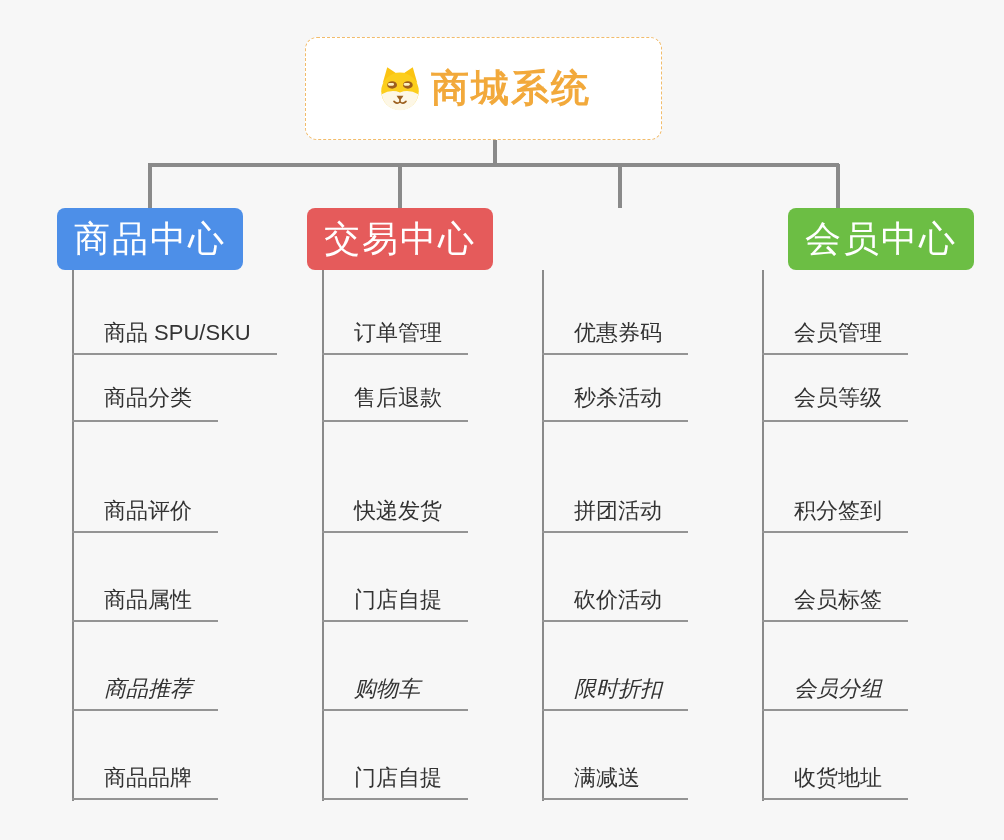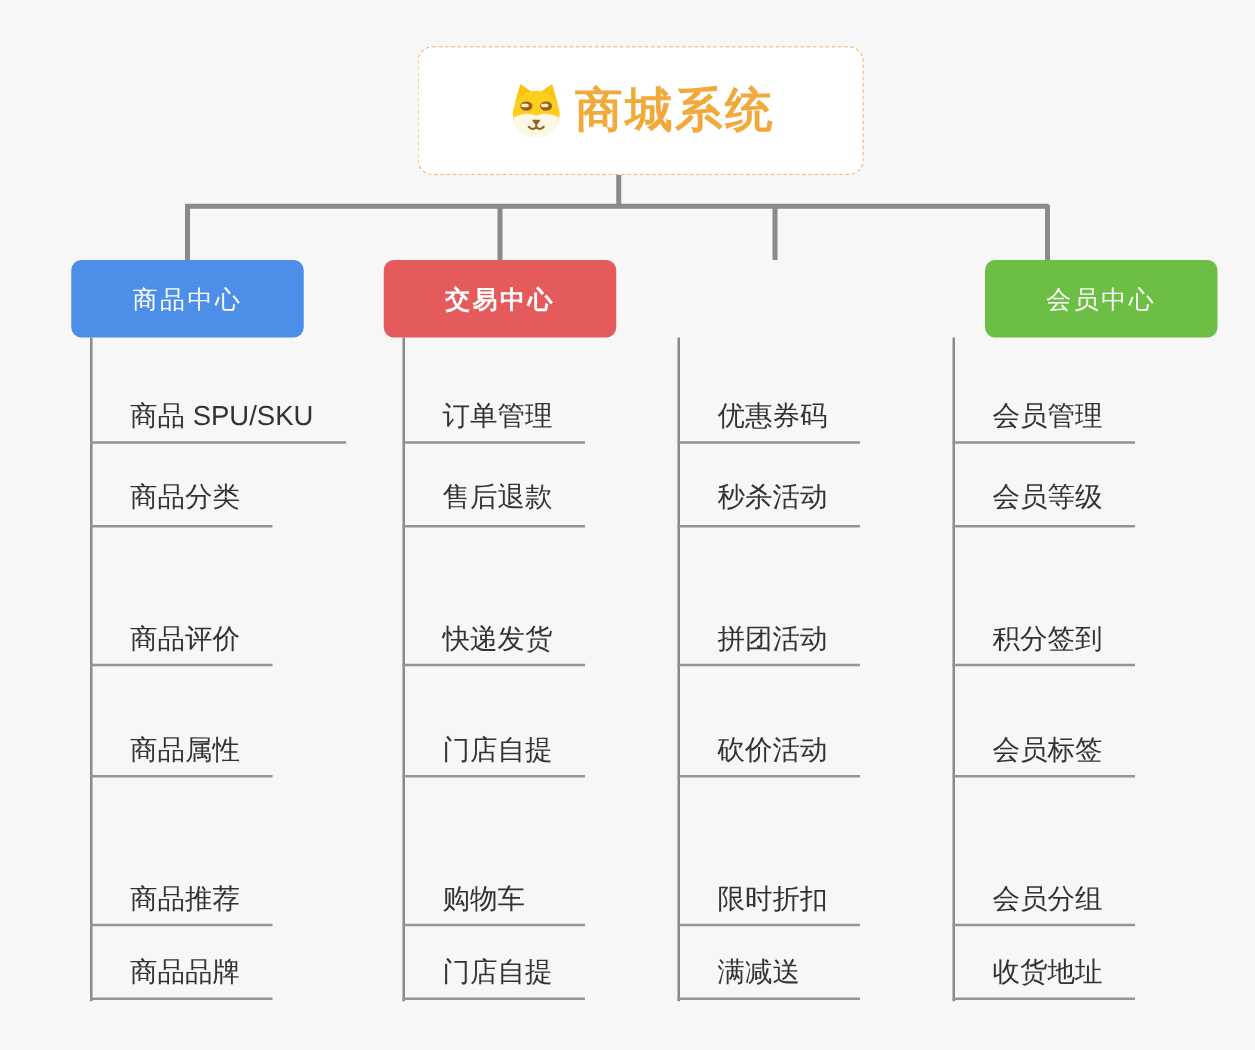--- a/index.html
+++ b/index.html
@@ -11,21 +11,21 @@
     position: relative;
     width: 1004px;
     height: 840px;
     background: #f7f7f7;
     overflow: hidden;
   }
 
   
   .root-node {
     position: absolute;
-    left: 334px; top: 37px;
+    left: 305px; top: 37px;
     width: 357px; height: 103px;
     background: #ffffff;
     border: 1px dashed #f2bc6b;
     border-radius: 12px;
     display: flex;
     align-items: center;
     justify-content: center;
     gap: 7px;
     box-sizing: border-box;
   }
@@ -59,29 +59,29 @@
   
   .branch-node {
     position: absolute;
     top: 208px;
     width: 186px; height: 62px;
     border-radius: 8px;
     display: flex;
     align-items: center;
     justify-content: center;
     color: #ffffff;
-    font-size: 20px;
+    font-size: 36px;
     font-weight: 500;
     letter-spacing: 2px;
     white-space: nowrap;
     box-sizing: border-box;
     text-align: center;
   }
   .branch-0 { left: 57px; }
-  .branch-1 { left: 307px; font-weight: bold; }
+  .branch-1 { left: 307px; }
   .branch-2 { left: 527px; }
   .branch-3 { left: 745px; margin-left: 43px; }
 
   
   .child {
     position: absolute;
     line-height: 30px;
     font-size: 22px;
     color: #333333;
     white-space: nowrap;
@@ -91,21 +91,21 @@
     min-width: 88px;
   }
   .col-0 .child { left: 72px; text-align: right; }
   .col-1 .child { left: 322px; }
   .col-2 .child { left: 542px; }
   .col-3 .child { left: 762px; }
   .row-0 { top: 318px; }
   .row-1 { top: 385px; font-family: Liberation Mono, monospace; }
   .row-2 { top: 496px; }
   .row-3 { top: 585px; }
-  .row-4 { top: 704px; }
+  .row-4 { top: 674px; font-style: italic; }
   .row-5 { top: 763px; }
 </style>
 </head>
 <body>
 
 <div class="canvas">
 
   <div class="root-node">
     <svg width="48" height="48" viewBox="0 0 64 64">
 

